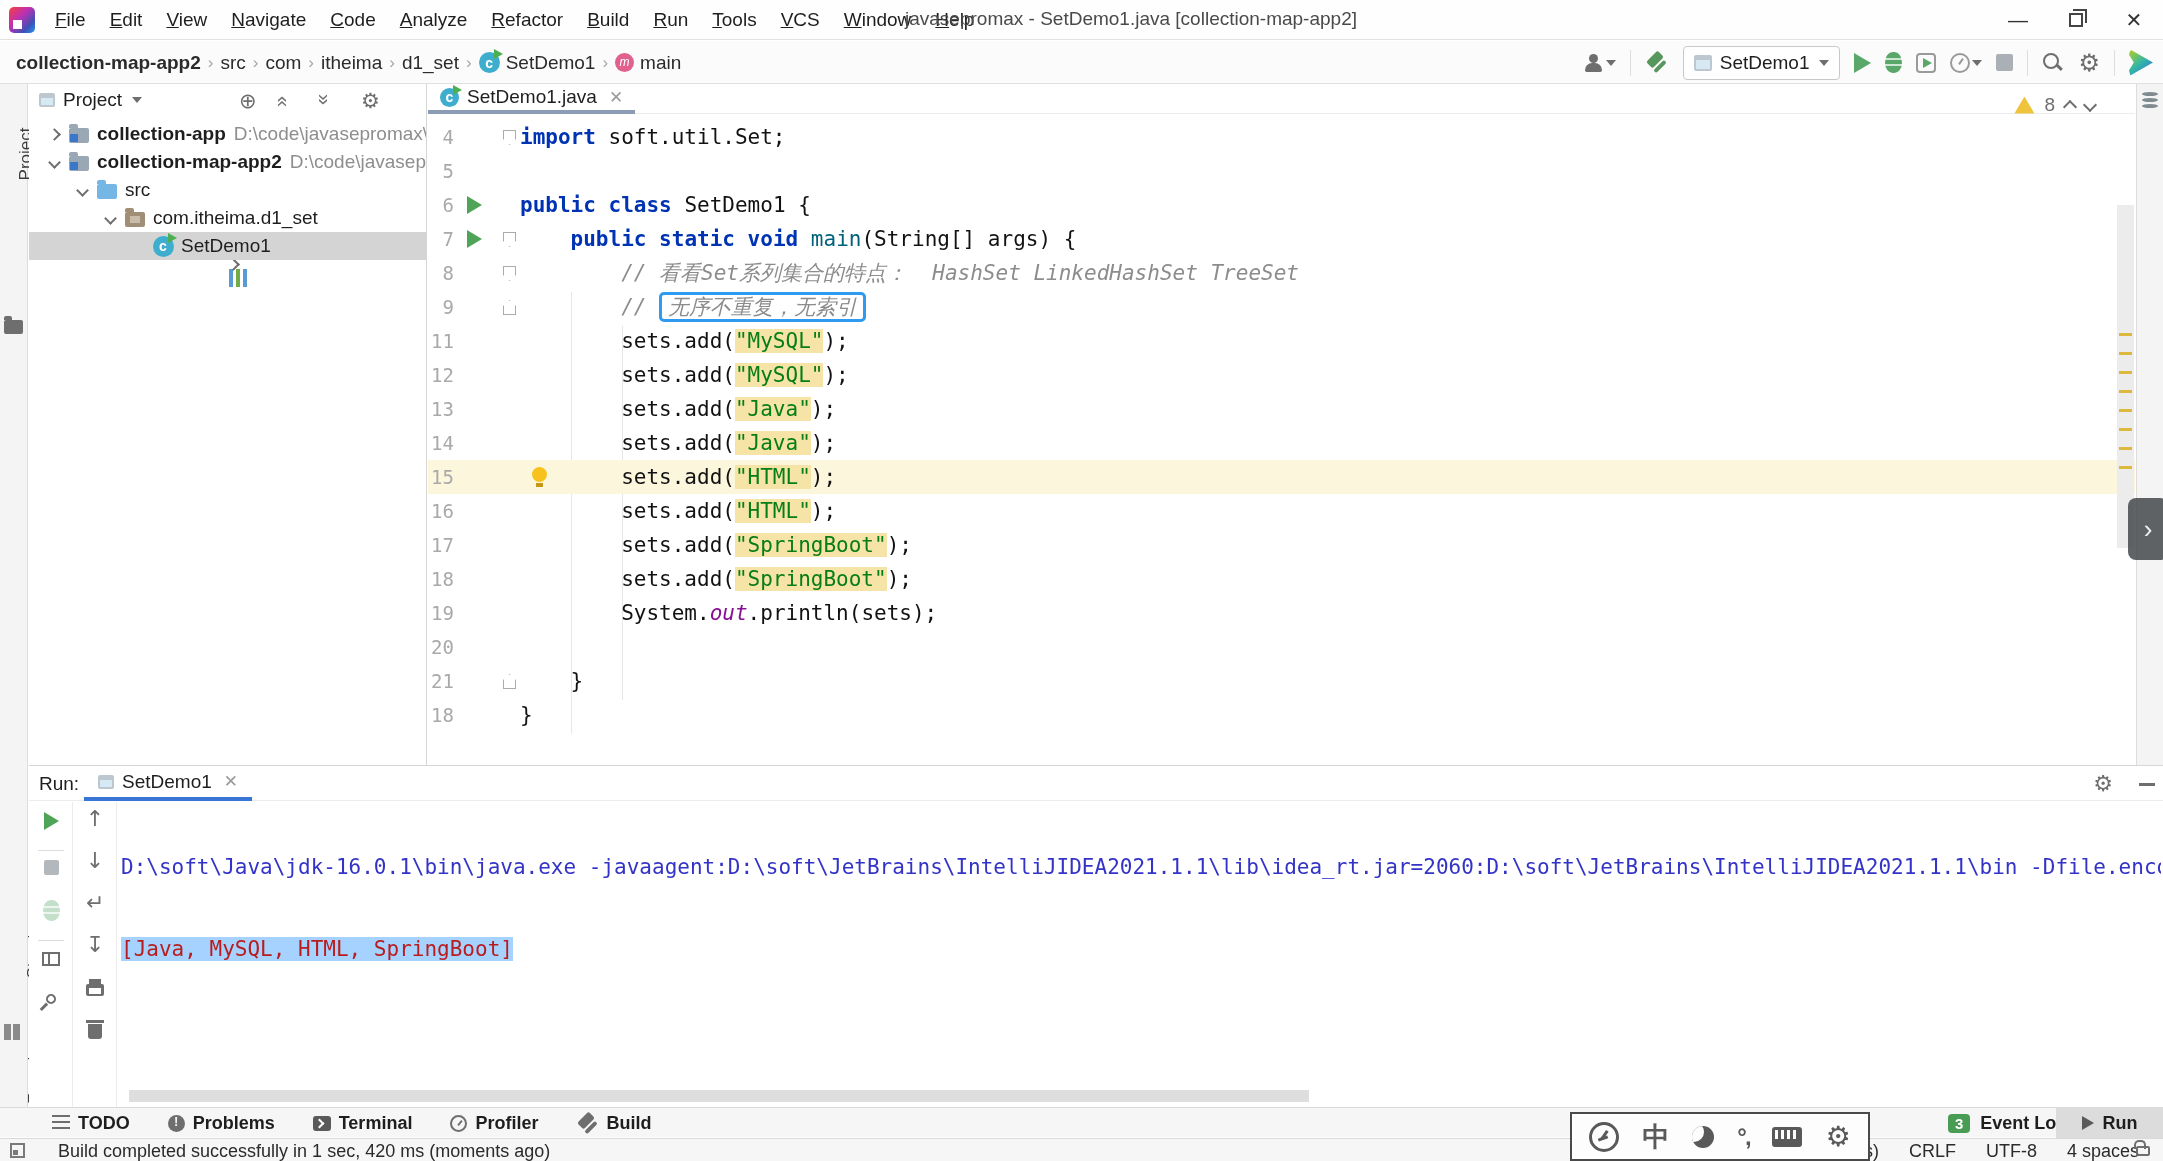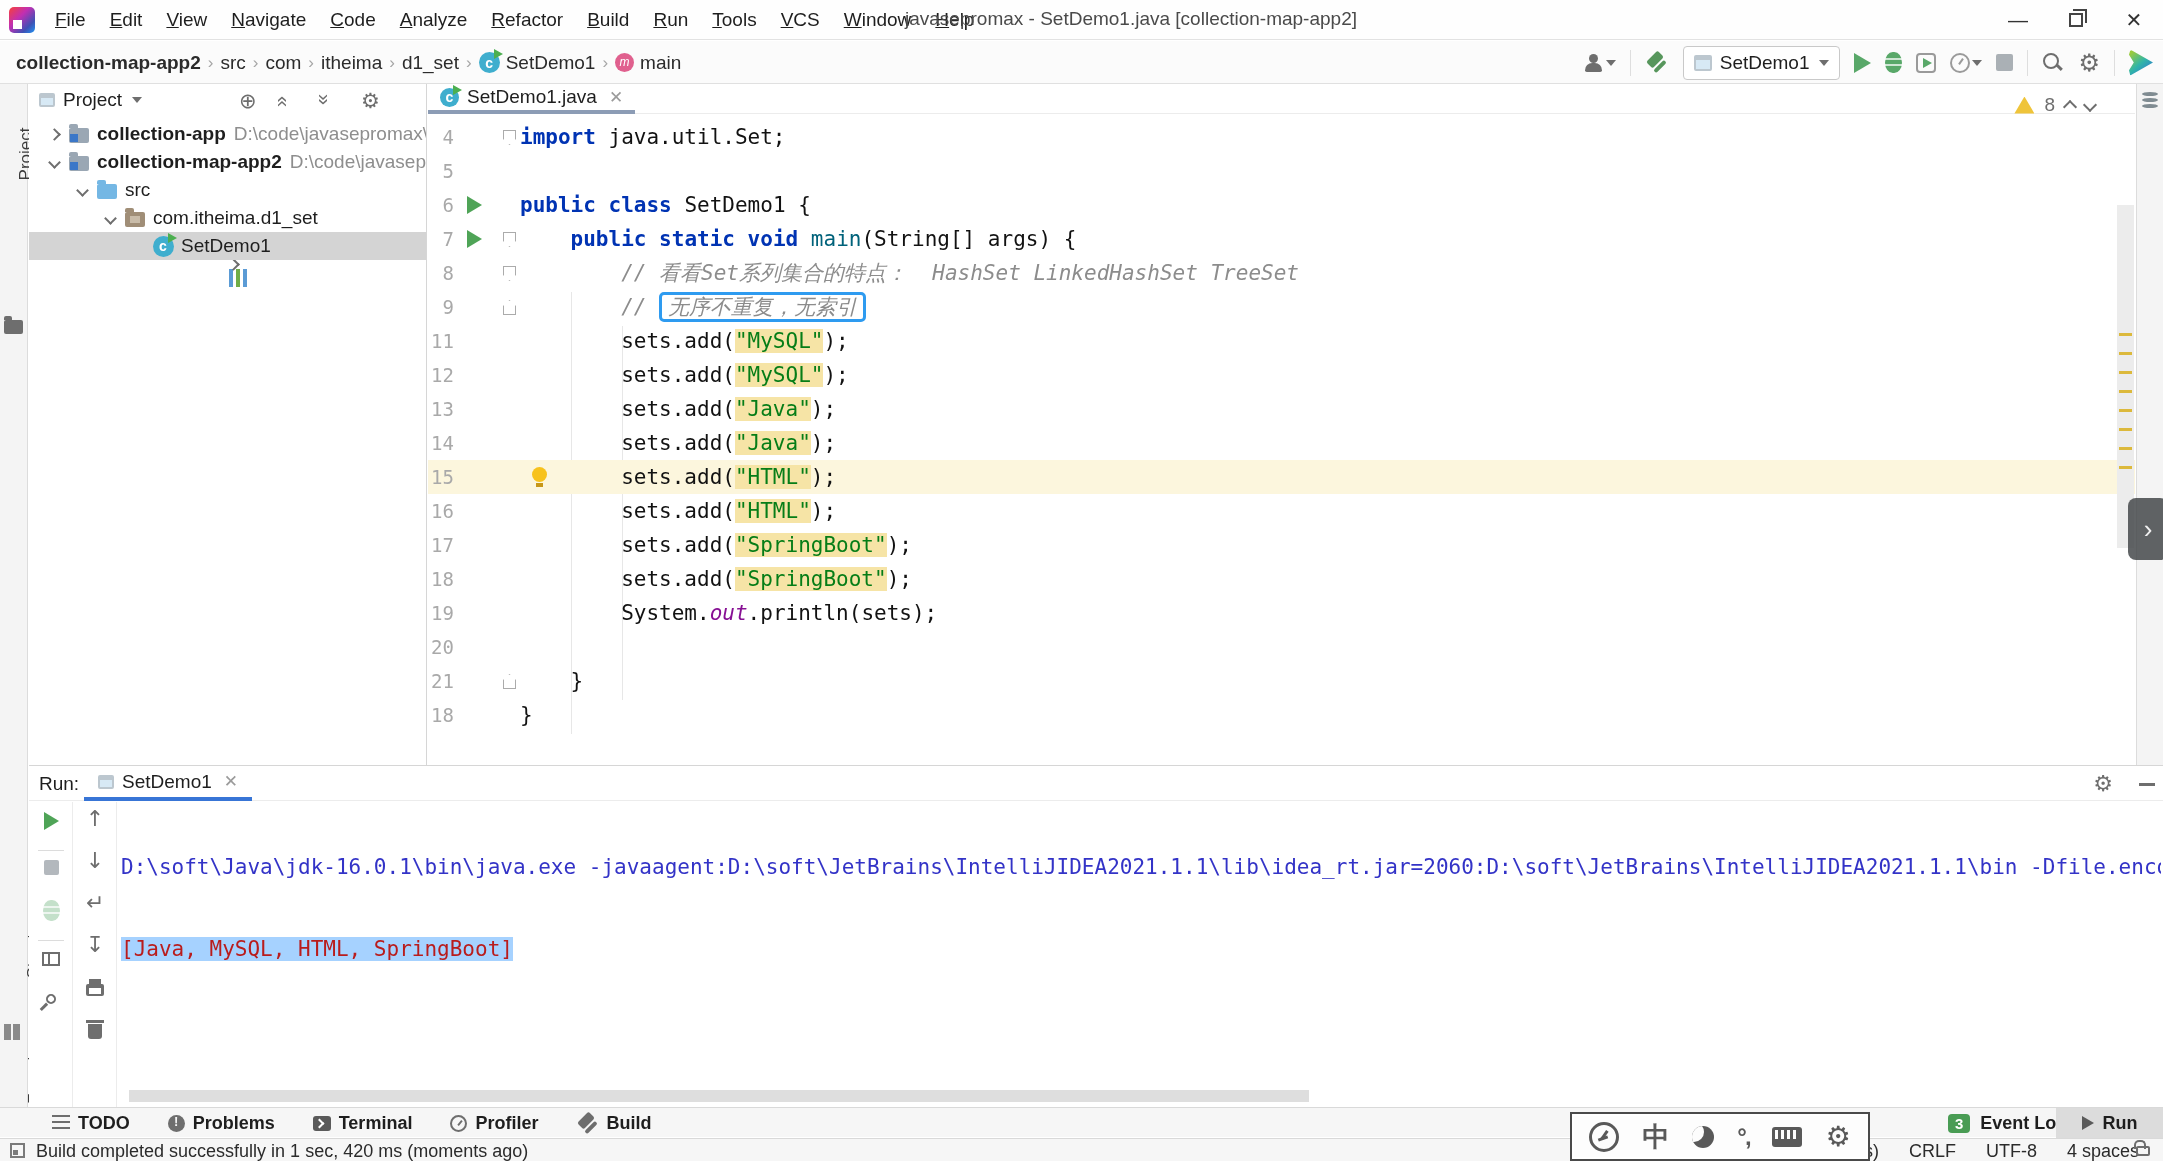--- a/index.html
+++ b/index.html
@@ -180,21 +180,21 @@
   .ic-build { color:#6e6e6e; }
   #event-area { position:absolute; left:1948px; top:0; height:30px; display:flex; align-items:center; gap:10px; }
   .badge { background:#499c54; color:#fff; font-size:15px; border-radius:4px; padding:1px 7px; }
   #run-btn { position:absolute; left:2056px; top:0; width:107px; height:30px; background:#dcdcdc; display:flex; align-items:center; justify-content:center; gap:9px; }
   .play-gray { width:0; height:0; border-left:12px solid #5a5a5a; border-top:7px solid transparent; border-bottom:7px solid transparent; }
 
   
   #status-bar { position:absolute; left:0; top:1138px; width:2163px; height:23px; background:#f6f6f6; border-top:1px solid #d9d9d9; font-size:18px; color:#2b2b2b; }
   #sb-ic { position:absolute; left:10px; top:4px; width:15px; height:15px; border:2px solid #7a7a7a; }
   #sb-ic::after { content:''; position:absolute; left:1px; bottom:1px; width:5px; height:5px; background:#7a7a7a; }
-  #sb-msg { position:absolute; left:36px; top:2px;text-align:center; }
+  #sb-msg { position:absolute; left:58px; top:2px;text-align:center; }
   #sb-right { position:absolute; left:1838px; top:2px; display:flex; gap:30px; }
   .lock-ic { position:absolute; left:2136px; top:7px; width:14px; height:10px; border:2px solid #6e6e6e; border-radius:2px; }
   .lock-ic::before { content:''; position:absolute; left:-4px; top:-8px; width:8px; height:7px; border:2px solid #6e6e6e; border-bottom:none; border-radius:5px 5px 0 0; }
 
   
   #ime { position:absolute; left:1570px; top:1112px; width:300px; height:49px; background:#fdfdfd; border:2px solid #4a4a4a; box-shadow:inset 0 0 0 2px #fff; display:flex; align-items:center; justify-content:space-around; padding:0 6px; z-index:40; }
   .ime-ic { color:#595959; font-weight:bold; }
   .ime-logo { width:30px; height:30px; border:3px solid #595959; border-radius:50%; position:relative; }
   .ime-logo::before { content:''; position:absolute; left:11px; top:5px; width:3px; height:10px; background:#595959; transform:rotate(35deg); }
   .ime-logo::after { content:''; position:absolute; left:6px; top:12px; width:10px; height:3px; background:#595959; transform:rotate(-20deg); }
@@ -391,21 +391,21 @@
     <span>8</span>
     <span class="mini-chev up"></span>
     <span class="mini-chev dn"></span>
   </div>
   <div class="indent-guide" style="left:143px;top:208px;height:442px"></div>
   <div class="indent-guide" style="left:194px;top:242px;height:374px"></div>
   <div id="code">
       <div class="code-row">
         <span class="ln">4</span>
         <span class="fold-mark open"></span>
-        <span class="ct"><span class="t-kw">import</span><span class="t-pl"> java.util.Set;</span></span>
+        <span class="ct"><span class="t-kw">import</span><span class="t-pl"> soft.util.Set;</span></span>
       </div>
       <div class="code-row">
         <span class="ln">5</span>
         <span class="ct"></span>
       </div>
       <div class="code-row">
         <span class="ln">6</span>
         <span class="garrow"></span>
         <span class="ct"><span class="t-kw">public</span><span class="t-pl"> </span><span class="t-kw">class</span><span class="t-pl"> SetDemo1 {</span></span>
       </div>

